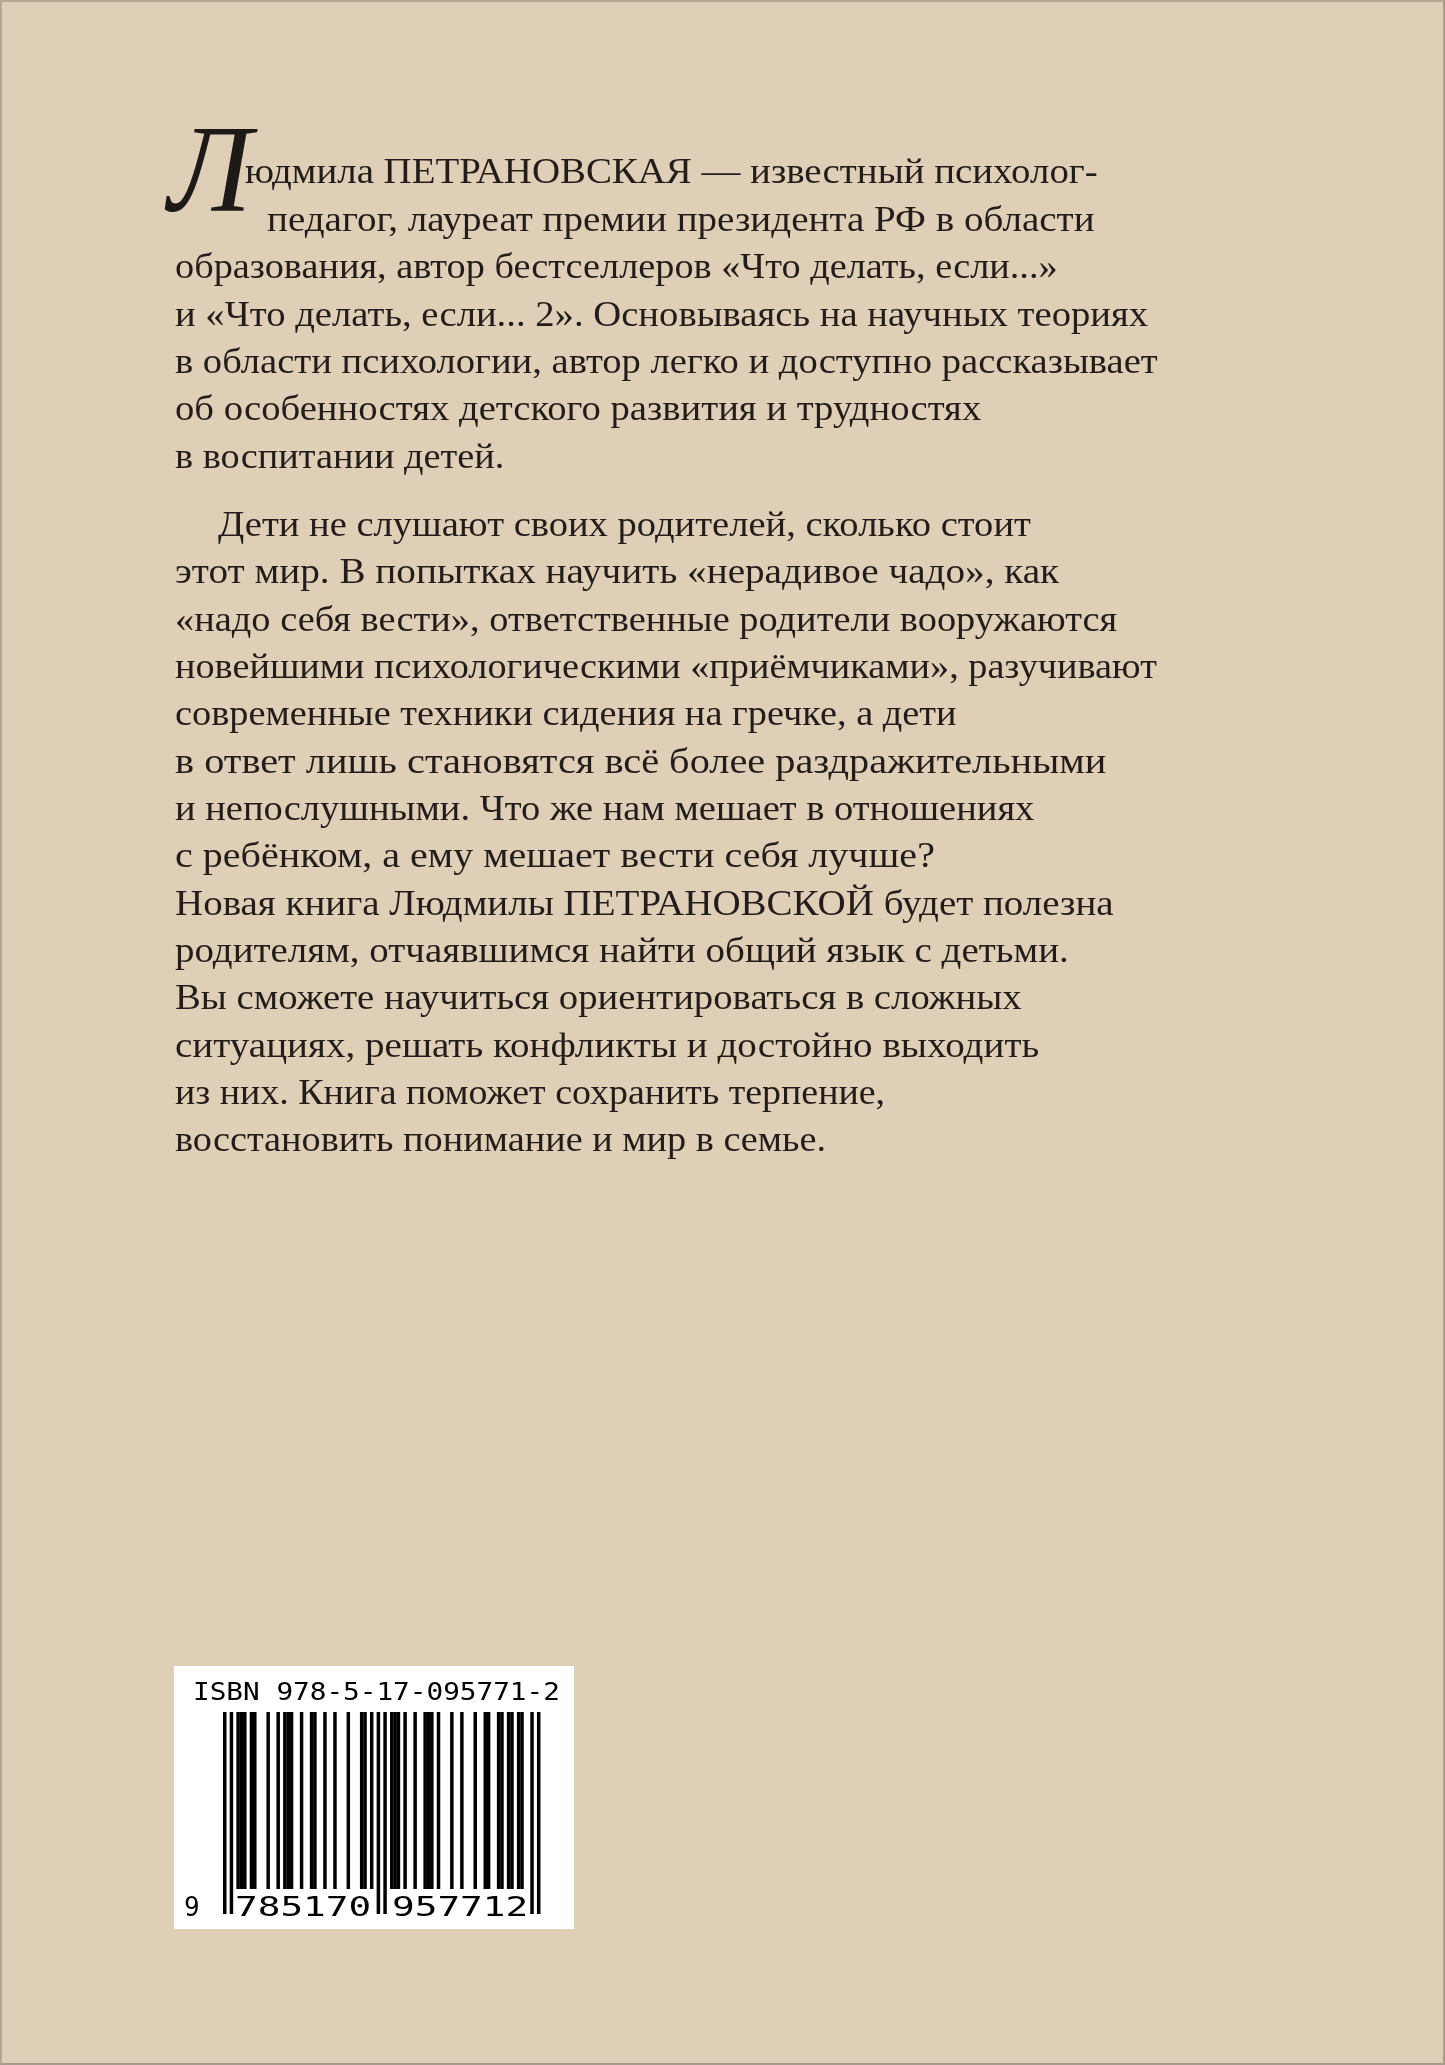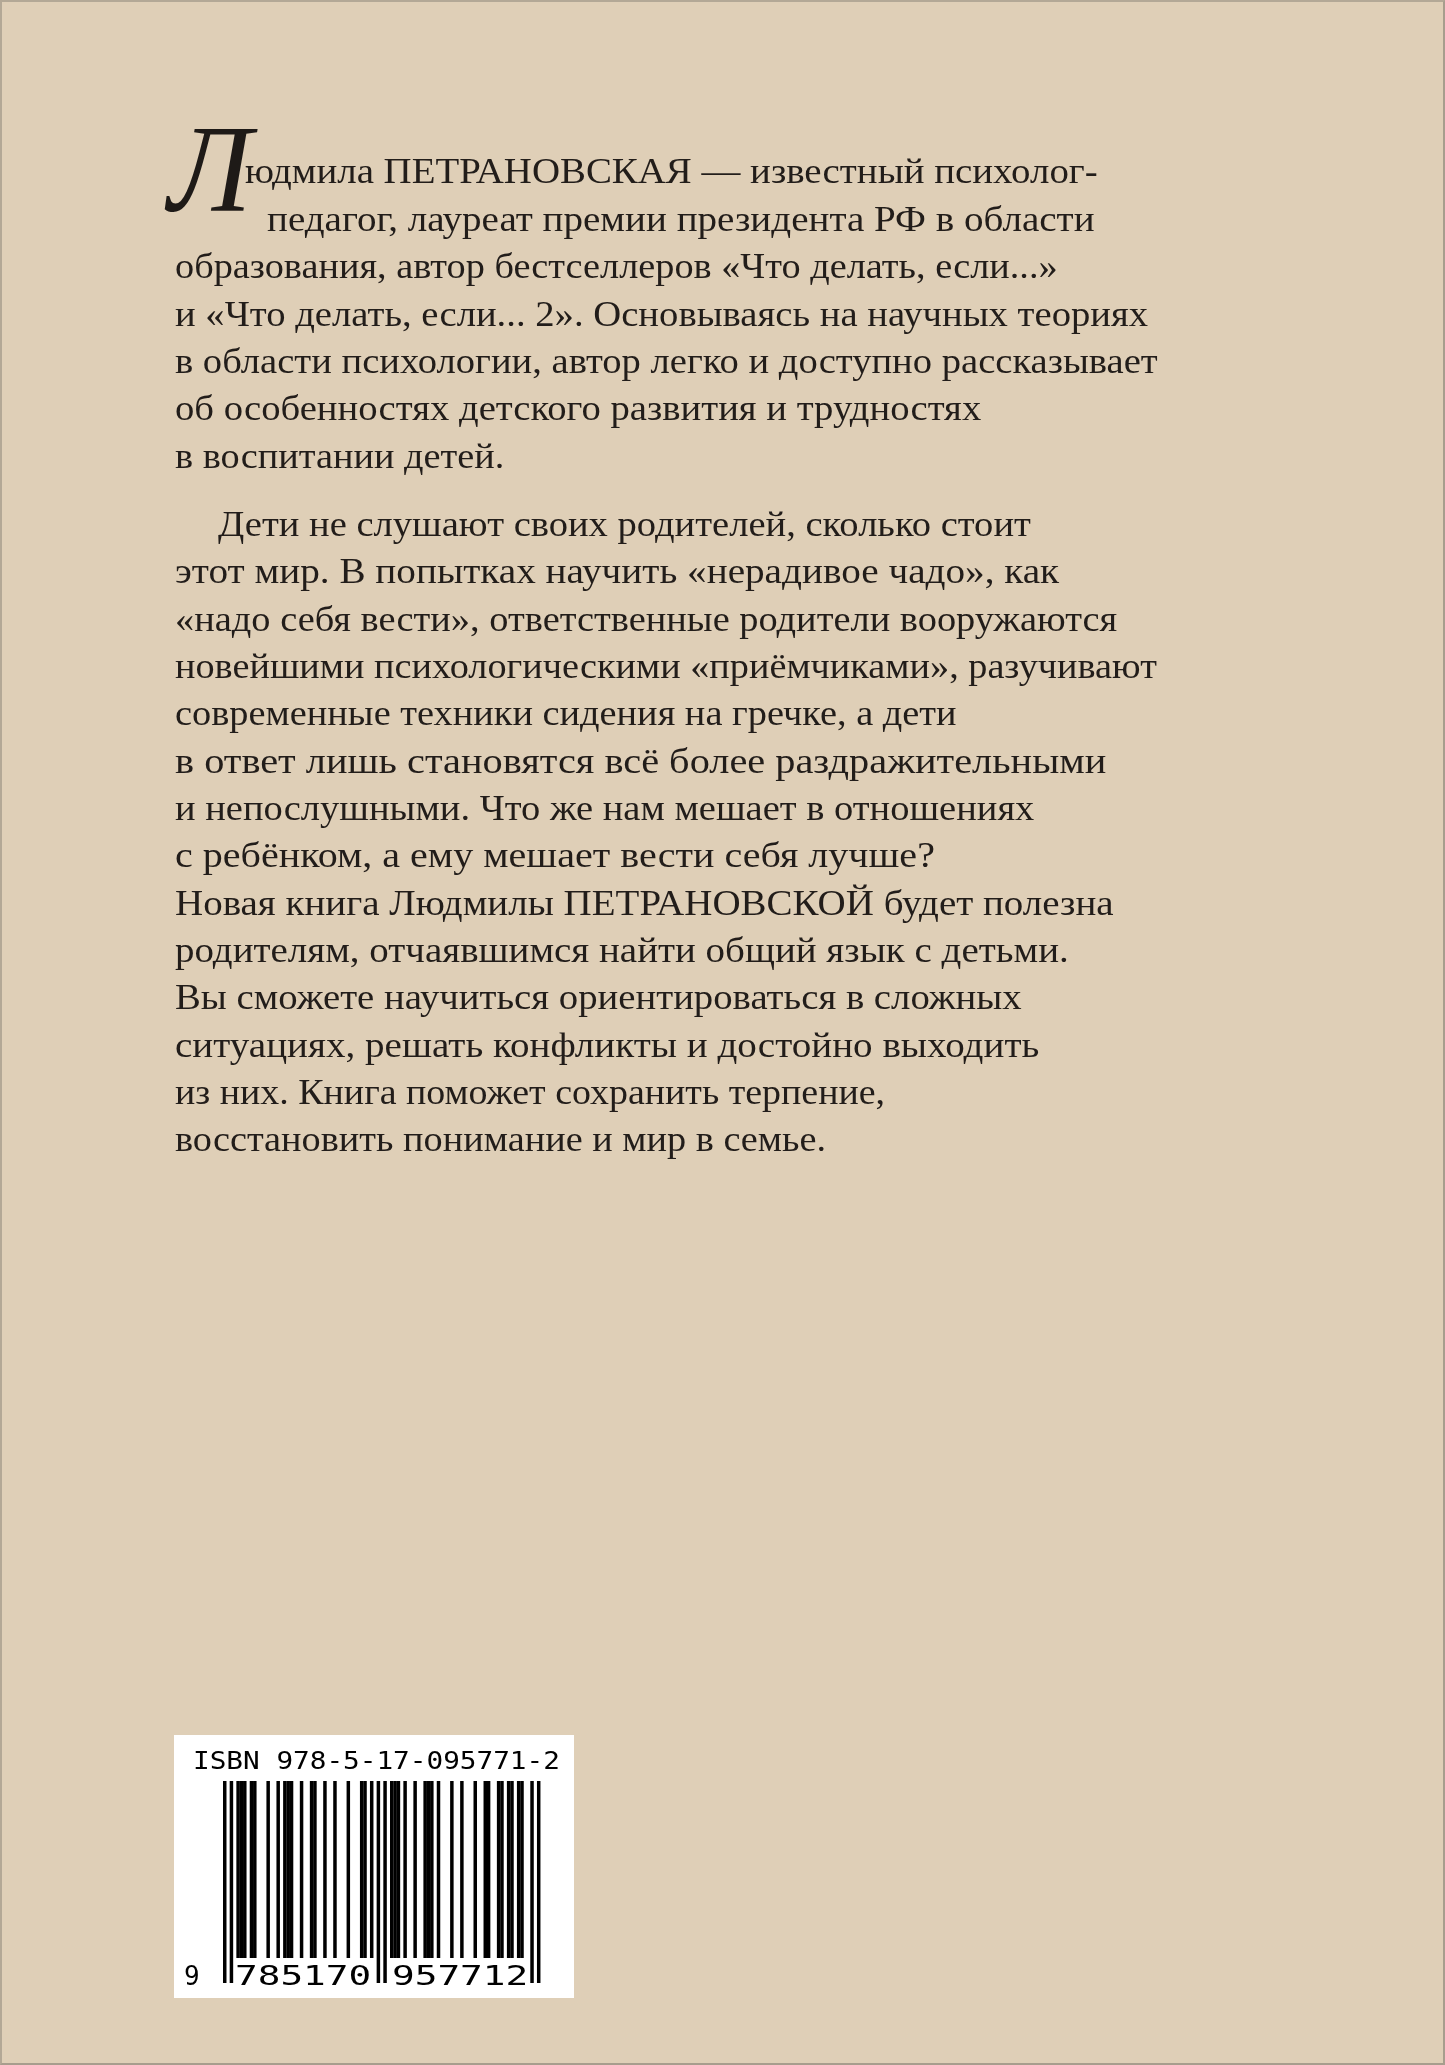--- a/index.html
+++ b/index.html
@@ -20,21 +20,21 @@
     font-size: 124px; line-height: 1; font-style: italic;
     font-family: "Liberation Serif", serif; font-weight: normal;
     color: #1e1a17;
   }
   .line {
     position: absolute; white-space: nowrap;
     font-size: 36px; line-height: 36px;
     transform-origin: 0 0;
   }
   .barcode-box {
-    position: absolute; left: 174px; top: 1735px;
+    position: absolute; left: 174px; top: 1666px;
     width: 400px; height: 263px; background: #ffffff;
   }
   .isbn-label {
     position: absolute; left: 19px; top: 14px;
     font-family: "DejaVu Sans Mono", "Liberation Mono", monospace;
     font-size: 24px; line-height: 24px; color: #000;
     white-space: nowrap; transform-origin: 0 0;
   }
   .bars { position: absolute; left: 0; top: 0; width: 400px; height: 263px; }
   .bars svg { display: block; }

